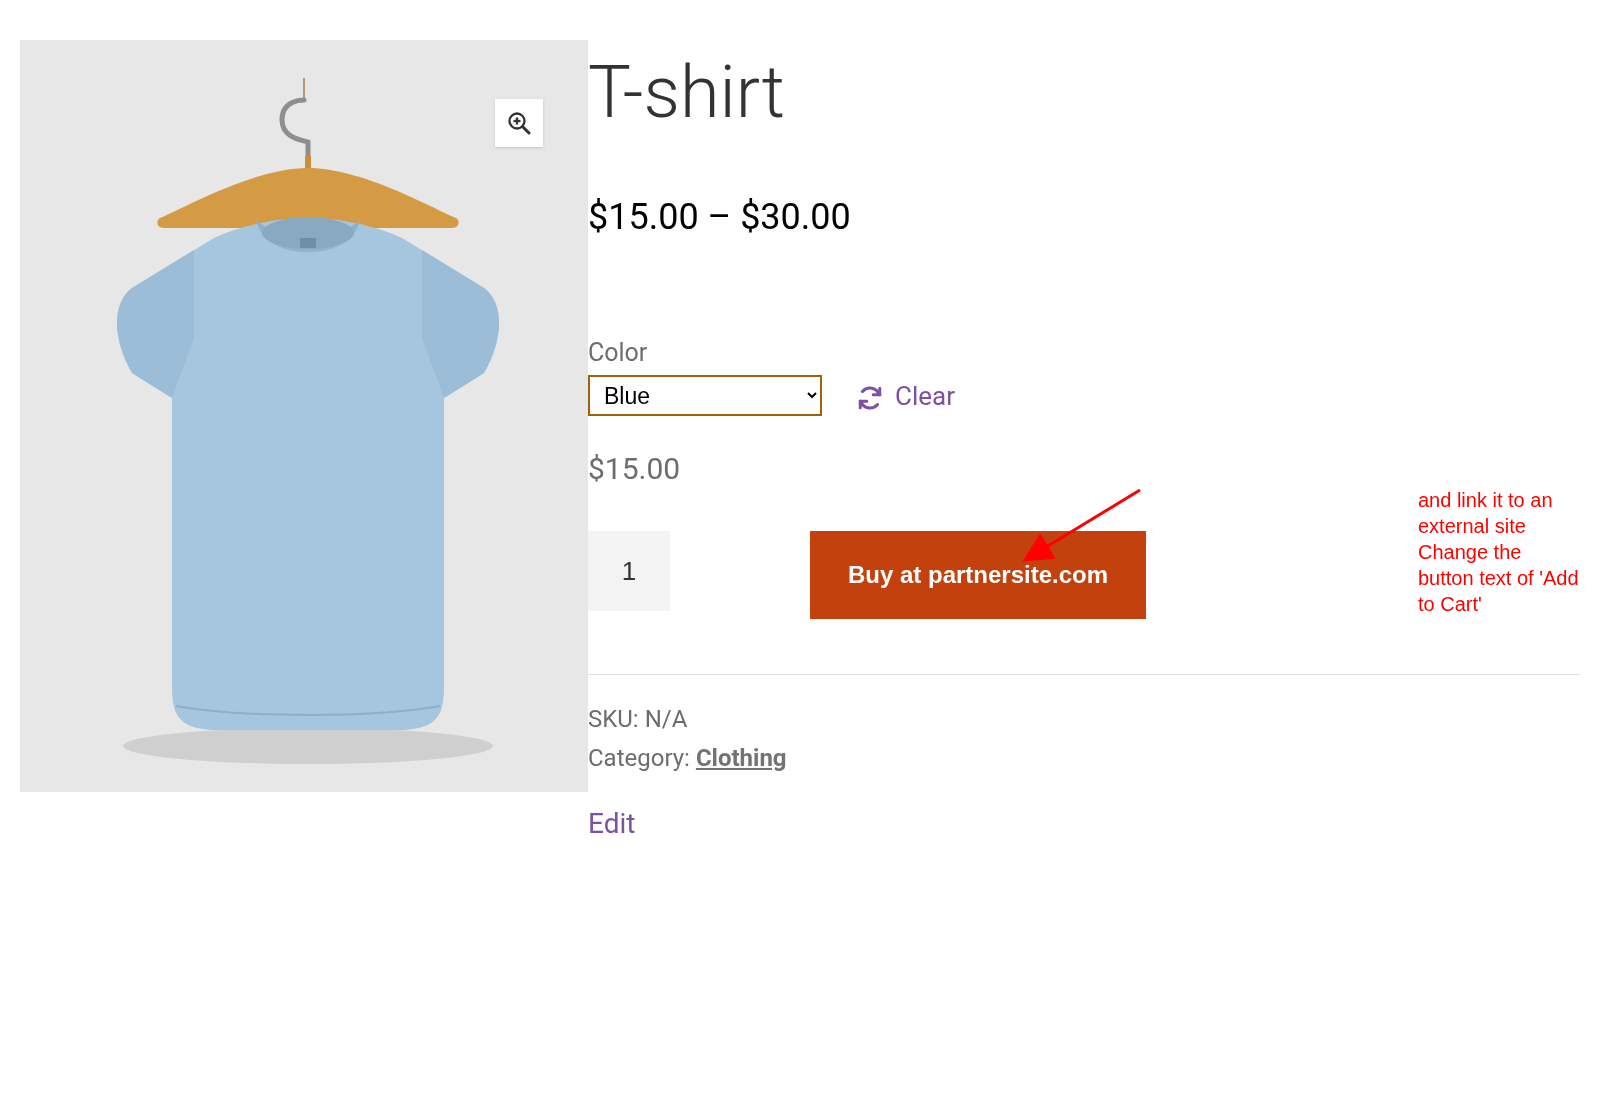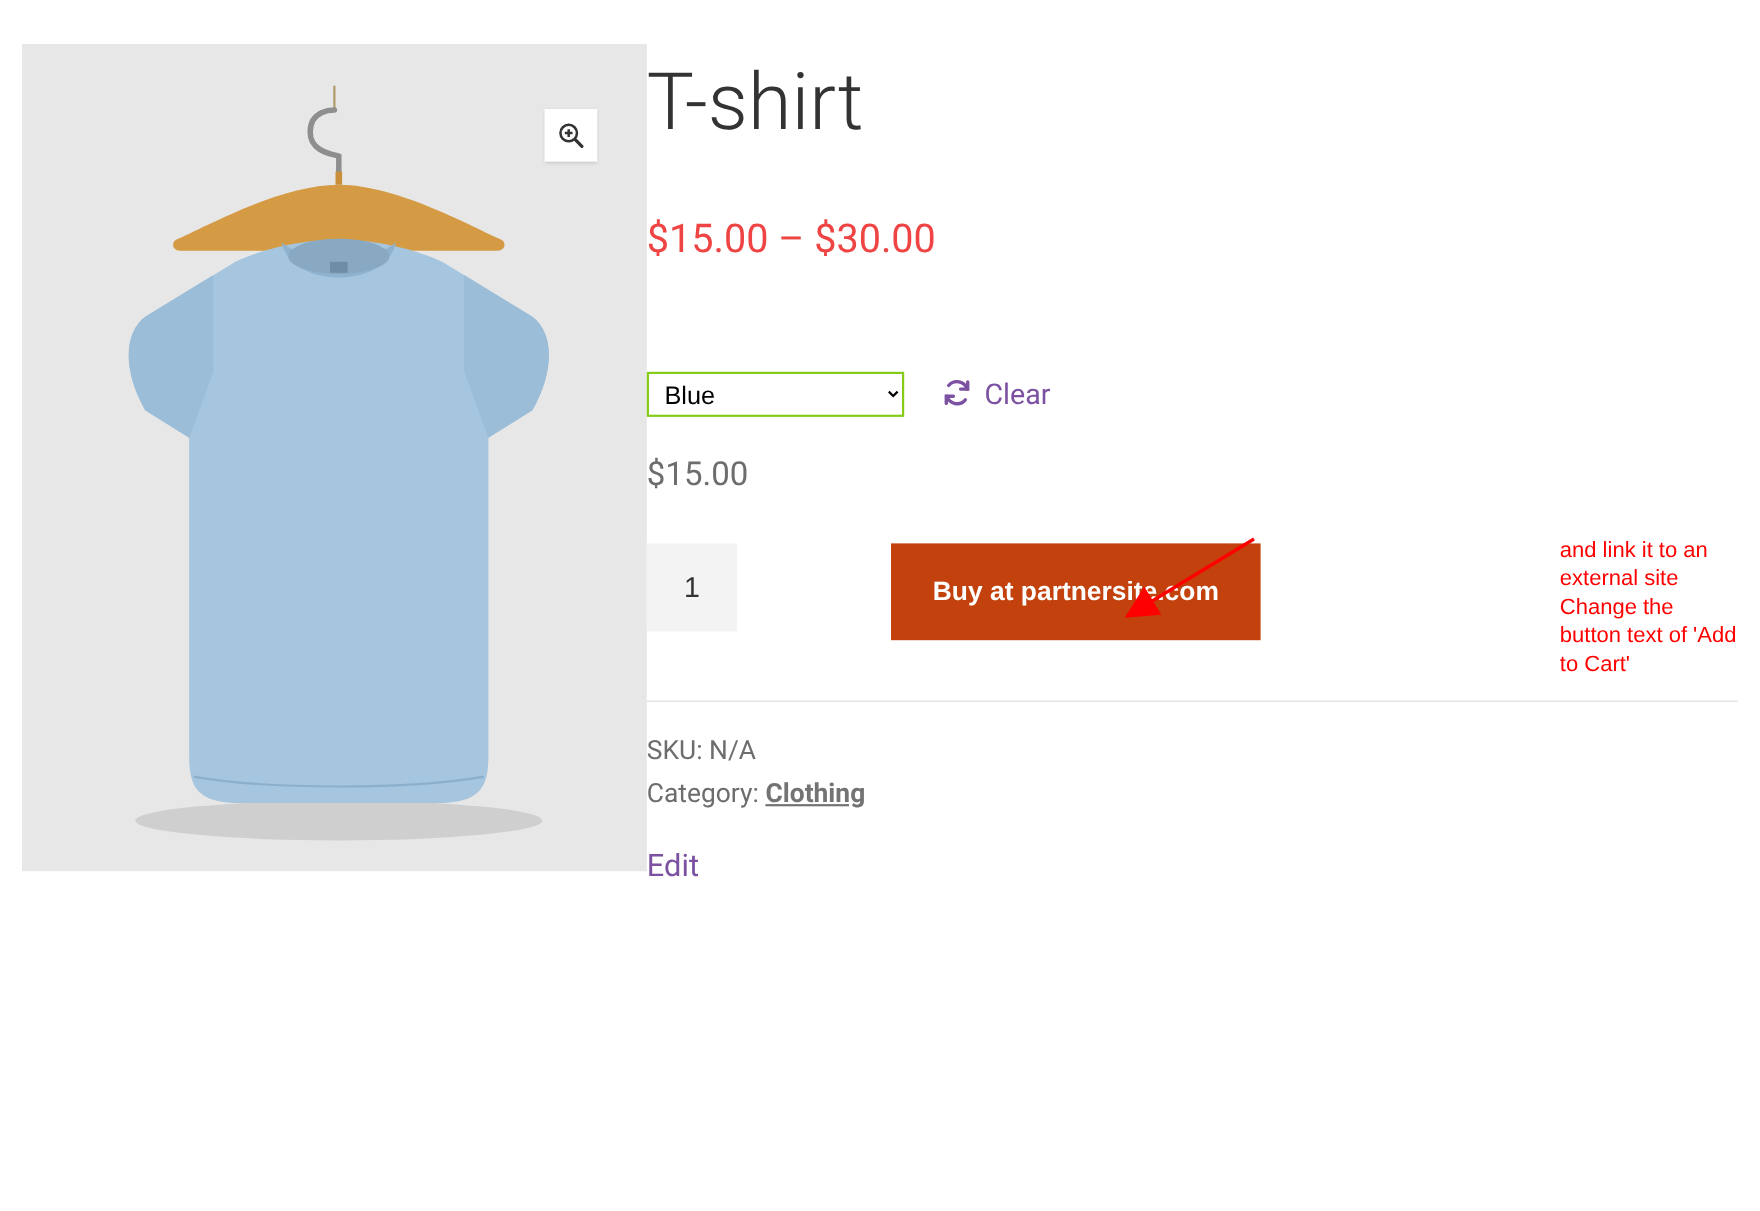--- a/index.html
+++ b/index.html
@@ -9,26 +9,26 @@
     
     .img-col{width:568px;height:752px;background:#e7e7e7;position:relative;display:flex;justify-content:center;align-items:flex-start;overflow:hidden}
     .zoom-box{position:absolute;top:59px;right:45px;width:48px;height:48px;background:#fff;display:flex;align-items:center;justify-content:center;box-shadow:0 1px 3px rgba(0,0,0,.15)}
 
     
     .hanger{position:absolute;top:38px;left:50%;transform:translateX(-50%)}
 
     
     .det-col{flex:1;padding-top:10px;position:relative}
     h1{font-size:72px;font-weight:300;color:#333;line-height:1.2;margin-bottom:60px}
-    .price-range{font-size:36px;color:#ef4444;margin-bottom:100px}
+    .price-range{font-size:36px;color:#000000;margin-bottom:100px}
 
     .var-label{font-size:25px;color:#6d6d6d;margin-bottom:8px}
     .var-row{display:flex;align-items:center;gap:35px;margin-bottom:35px}
-    select{width:234px;height:41px;border:2px solid #84cc16;font-size:23px;padding:0 10px;background:#fff}
-    .clear{display:flex;align-items:flex-start;gap:12px;font-size:26px;color:#7c51a1;text-decoration:none;cursor:pointer}
+    select{width:234px;height:41px;border:2px solid #a16207;font-size:23px;padding:0 10px;background:#fff}
+    .clear{display:flex;align-items:flex-end;gap:12px;font-size:26px;color:#7c51a1;text-decoration:none;cursor:pointer}
 
     .var-price{font-size:30px;color:#6d6d6d;margin-bottom:45px}
 
     .cart-row{display:flex;align-items:stretch;gap:140px}
     .qty{width:82px;height:80px;background:#f3f3f3;border:none;font-size:26px;text-align:center;color:#333}
     .buy-btn{height:88px;padding:0 38px;background:#c2410c;color:#fff;border:none;font-size:24px;font-weight:600;cursor:pointer}
 
     .divider{border:none;border-top:1px solid #ddd;margin:55px 0 25px}
     .meta{font-size:24px;color:#6d6d6d;line-height:1.6}
     .meta a{color:#737373;text-decoration:underline;font-weight:700}
@@ -93,20 +93,21 @@
 
         <path d="M112 628 C 180 640 308 640 376 628" fill="none" stroke="#8cb0cc" stroke-width="2"></path>
       </g>
     </svg>
   </div>
 
   <div class="det-col">
     <h1>T-shirt</h1>
     <div class="price-range">$15.00 – $30.00</div>
 
+    <div class="var-label">Color</div>
     <div class="var-row">
       <select>
         <option>Blue</option>
       </select>
       <a class="clear">
         <svg width="26" height="26" viewBox="0 0 24 24" fill="none" stroke="#7c51a1" stroke-width="2.8" stroke-linecap="round">
           <path d="M21 3 L21 9 L15 9"></path>
           <path d="M3 21 L3 15 L9 15"></path>
           <path d="M20.5 9 A9 9 0 0 0 5 6"></path>
           <path d="M3.5 15 A9 9 0 0 0 19 18"></path>

